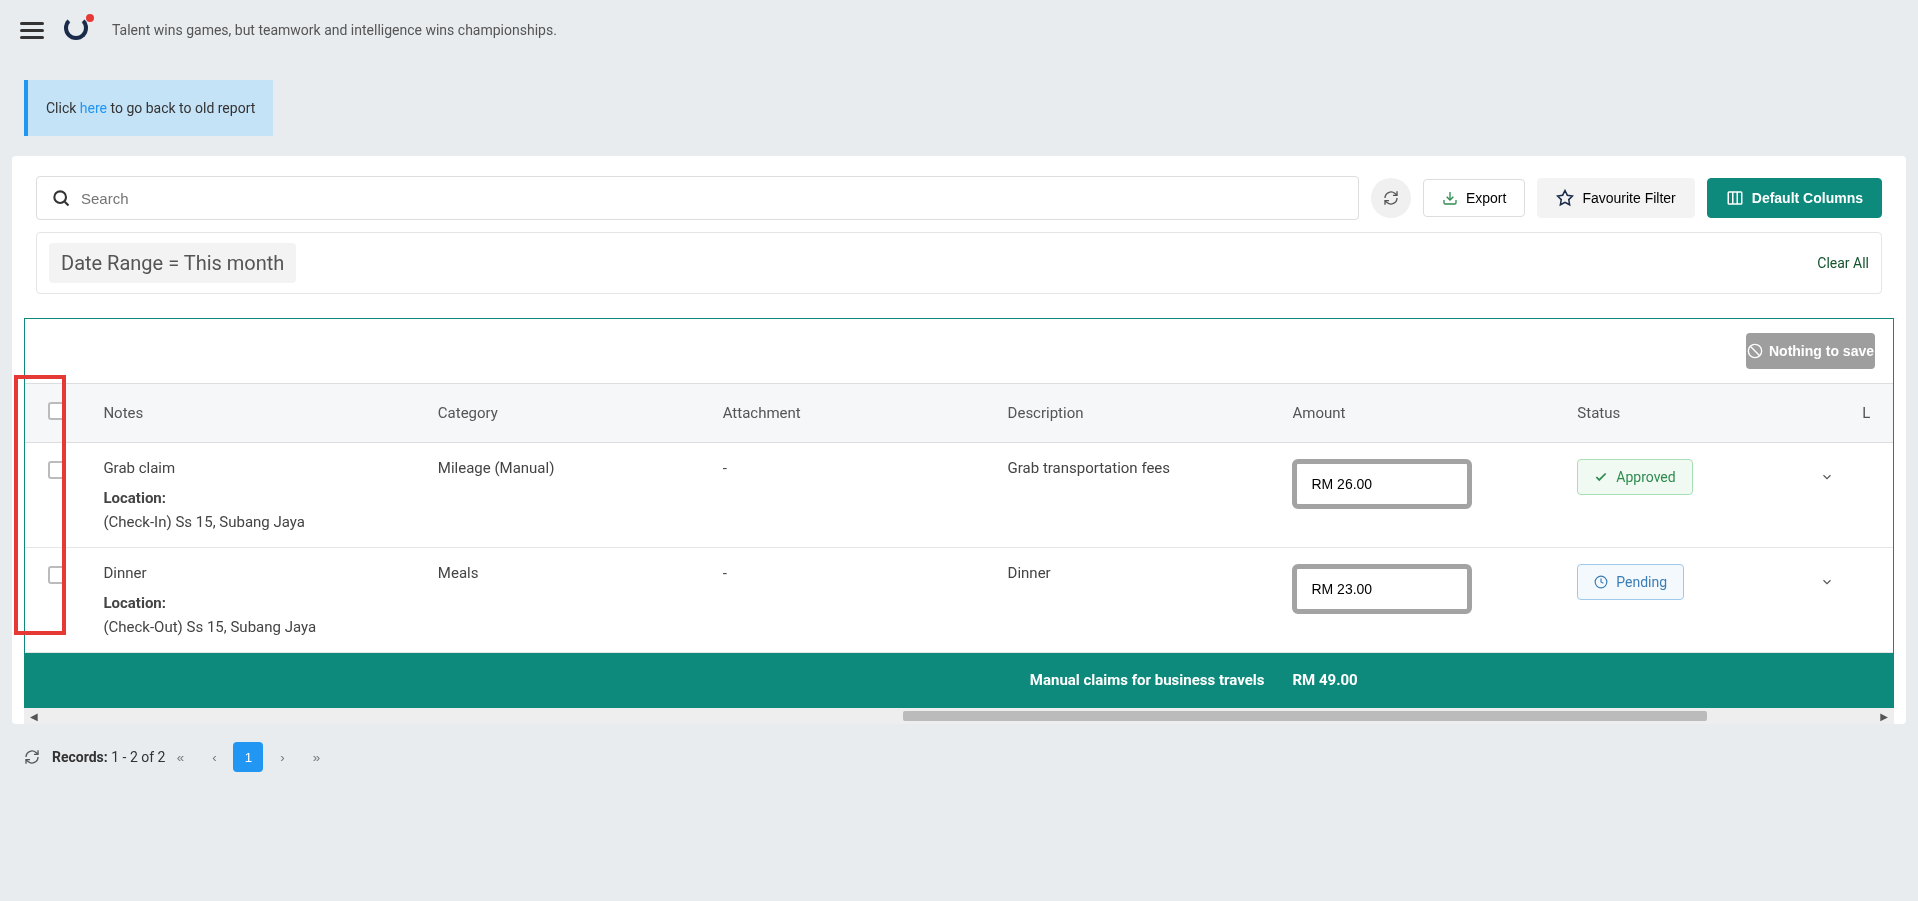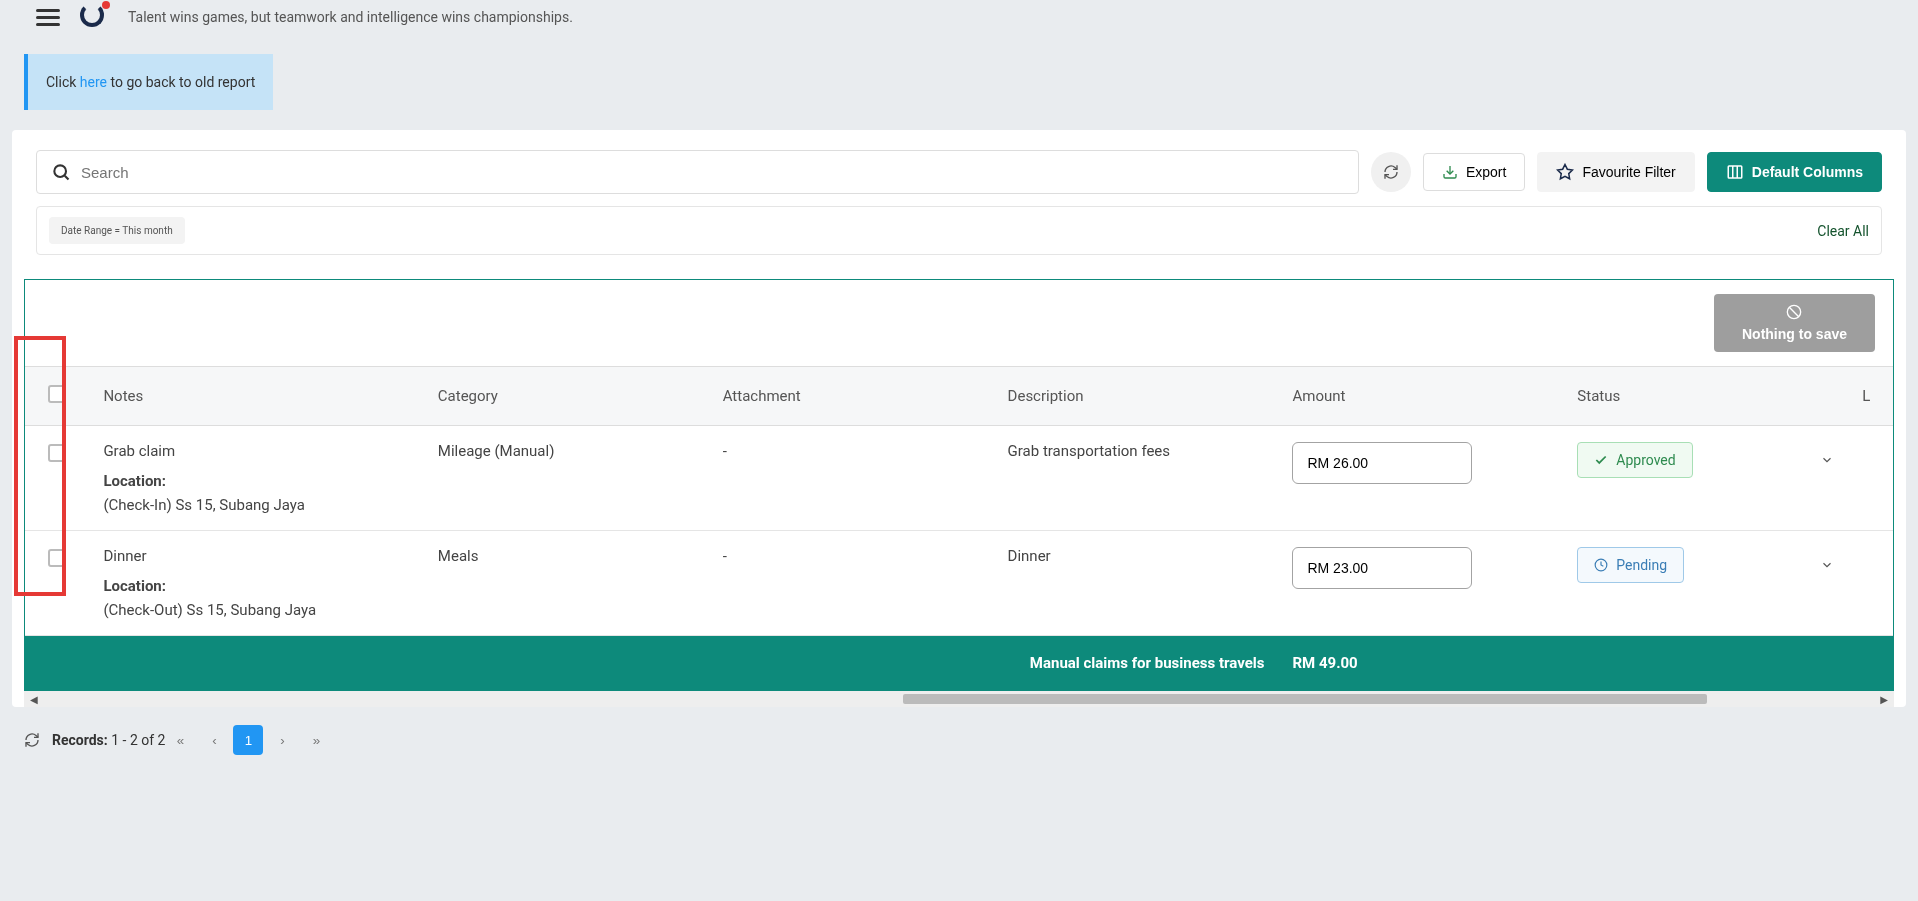--- a/index.html
+++ b/index.html
@@ -9,24 +9,23 @@
     }
     body {
       font-family: -apple-system, BlinkMacSystemFont, "Segoe UI", Roboto, sans-serif;
       background: #e9ecef;
       color: #333;
       font-size: 14px;
     }
     .top-bar {
       display: flex;
       align-items: center;
-      padding: 3px 20px;
+      padding: 16px 20px;
       background: #e9ecef;
       justify-content: space-between;
-      margin-left: 16px;
     }
     .top-left {
       display: flex;
       align-items: center;
       gap: 20px;
     }
     .hamburger {
       display: flex;
       flex-direction: column;
       gap: 4px;
@@ -199,21 +198,21 @@
       border-radius: 4px;
       padding: 10px 12px;
       display: flex;
       justify-content: space-between;
       align-items: center;
     }
     .filter-chip {
       background: #f3f3f3;
       padding: 8px 12px;
       border-radius: 4px;
-      font-size: 10px;
+      font-size: 20px;
       color: #555;
     }
     .clear-all {
       color: #14532d;
       cursor: pointer;
       font-size: 14px;
     }
     .table-area {
       margin: 24px 12px 0;
       border: 1px solid #0d8a7b;
@@ -222,28 +221,27 @@
     }
     .table-top-bar {
       padding: 14px 18px;
       display: flex;
       justify-content: flex-end;
     }
     .nothing-save-btn {
       background: #9e9e9e;
       color: #fff;
       border: none;
-      padding: 10px 28px;
+      padding: 10px 1px;
       border-radius: 4px;
       display: flex;
       align-items: center;
       gap: 6px;
       font-size: 14px;
       font-weight: 600;
-      flex-direction: column;
     }
     table {
       width: 100%;
       border-collapse: collapse;
     }
     th {
       background: #f6f7f8;
       text-align: left;
       padding: 18px 14px;
       font-weight: 400;
@@ -279,21 +277,21 @@
       background: #fff;
     }
     .location-label {
       font-weight: 700;
       margin-top: 12px;
     }
     .location-val {
       margin-top: 6px;
     }
     .amount-input {
-      border: 1px solid #a3a3a3;
+      border: 5px solid #a3a3a3;
       border-radius: 6px;
       padding: 12px 14px;
       width: 180px;
       font-size: 14px;
     }
     .status-badge {
       display: inline-flex;
       align-items: center;
       gap: 8px;
       padding: 9px 16px;

